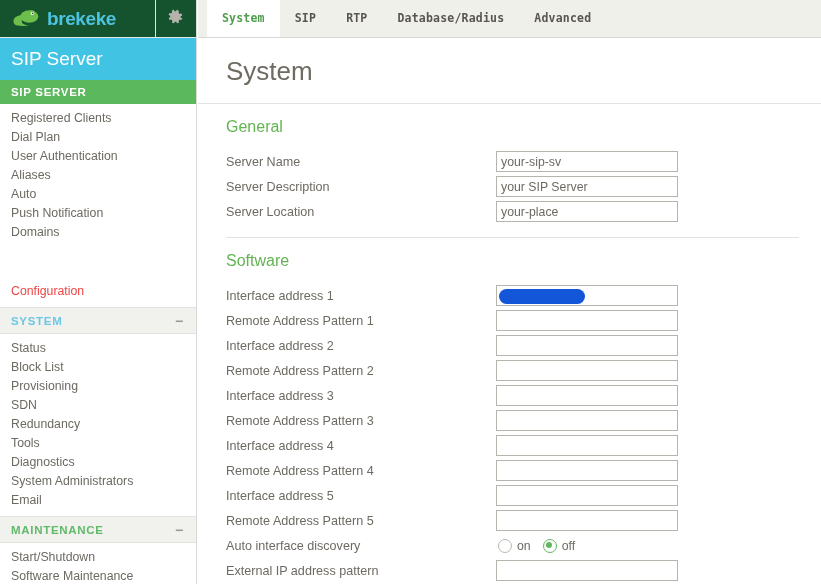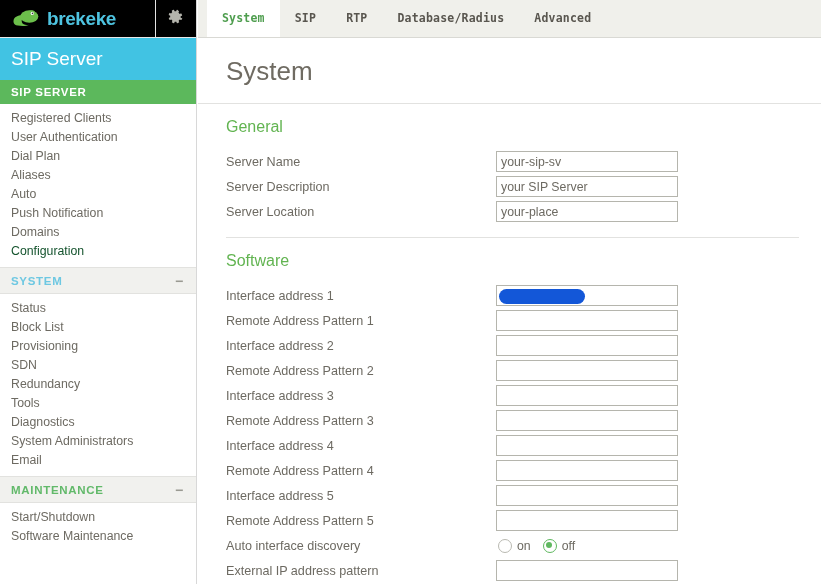--- a/index.html
+++ b/index.html
@@ -16,21 +16,21 @@
   #sidebar {
     position: absolute; left: 0; top: 0;
     width: 197px; height: 584px;
     background: #ffffff;
     border-right: 1px solid #d8d8d8;
     overflow: hidden;
   }
   .brand-bar {
     height: 38px; width: 197px;
     display: flex; align-items: center;
-    background: #000000;
+    background: #14532d;
     border-bottom: 1px solid #e8e8e8;
   }
   .logo-wrap {
     display: flex; align-items: center;
     padding-left: 12px; width: 155px;
   }
   .logo-mark { width: 28px; height: 20px; flex: 0 0 auto; }
   .logo-text {
     margin-left: 7px;
     font-size: 19px; font-weight: bold;
@@ -72,21 +72,21 @@
   }
   .c-blue { color: #6ec8e2; }
   .c-green { color: #62b96a; }
   .nav-list { padding: 5px 0 6px 0; }
   .nav-item {
     font-size: 12.3px; color: #6d6a62;
     line-height: 19px; height: 19px;
     padding-left: 11px; white-space: nowrap;
     cursor: pointer;
   }
-  .nav-item.active { color: #14532d; }
+  .nav-item.active { color: #ef4444; margin-top: 40px; }
 
   
   #main {
     position: absolute; left: 198px; top: 0;
     width: 623px; height: 584px;
     background: #ffffff;
   }
   .tabbar {
     height: 38px;
     background: #f0f0eb;
@@ -213,22 +213,22 @@
     <div class="sip-banner">
       <span>SIP Server</span>
     </div>
 
     <div id="sidebar-groups">
         <div class="grp-green">
           <span>SIP SERVER</span>
         </div>
         <div class="nav-list">
           <div class="nav-item">Registered Clients</div>
+          <div class="nav-item">Dial Plan</div>
           <div class="nav-item">User Authentication</div>
-          <div class="nav-item">Dial Plan</div>
           <div class="nav-item">Aliases</div>
           <div class="nav-item">Auto</div>
           <div class="nav-item">Push Notification</div>
           <div class="nav-item">Domains</div>
           <div class="nav-item active">Configuration</div>
         </div>
         <div class="grp-collapse">
           <span class="grp-label c-blue">SYSTEM</span>
           <span class="minus">−</span>
         </div>

